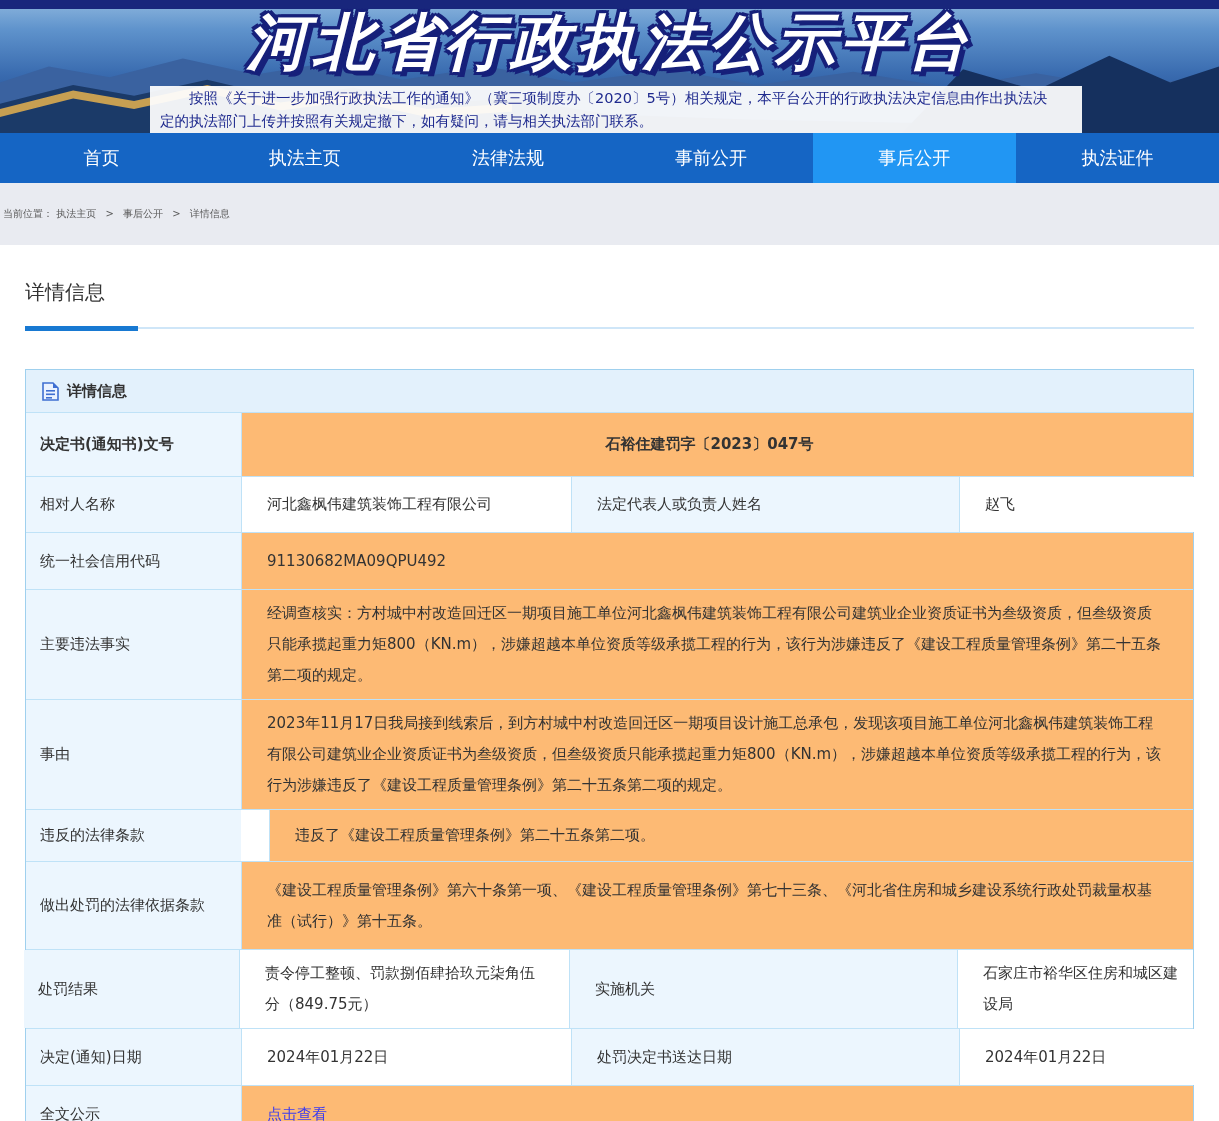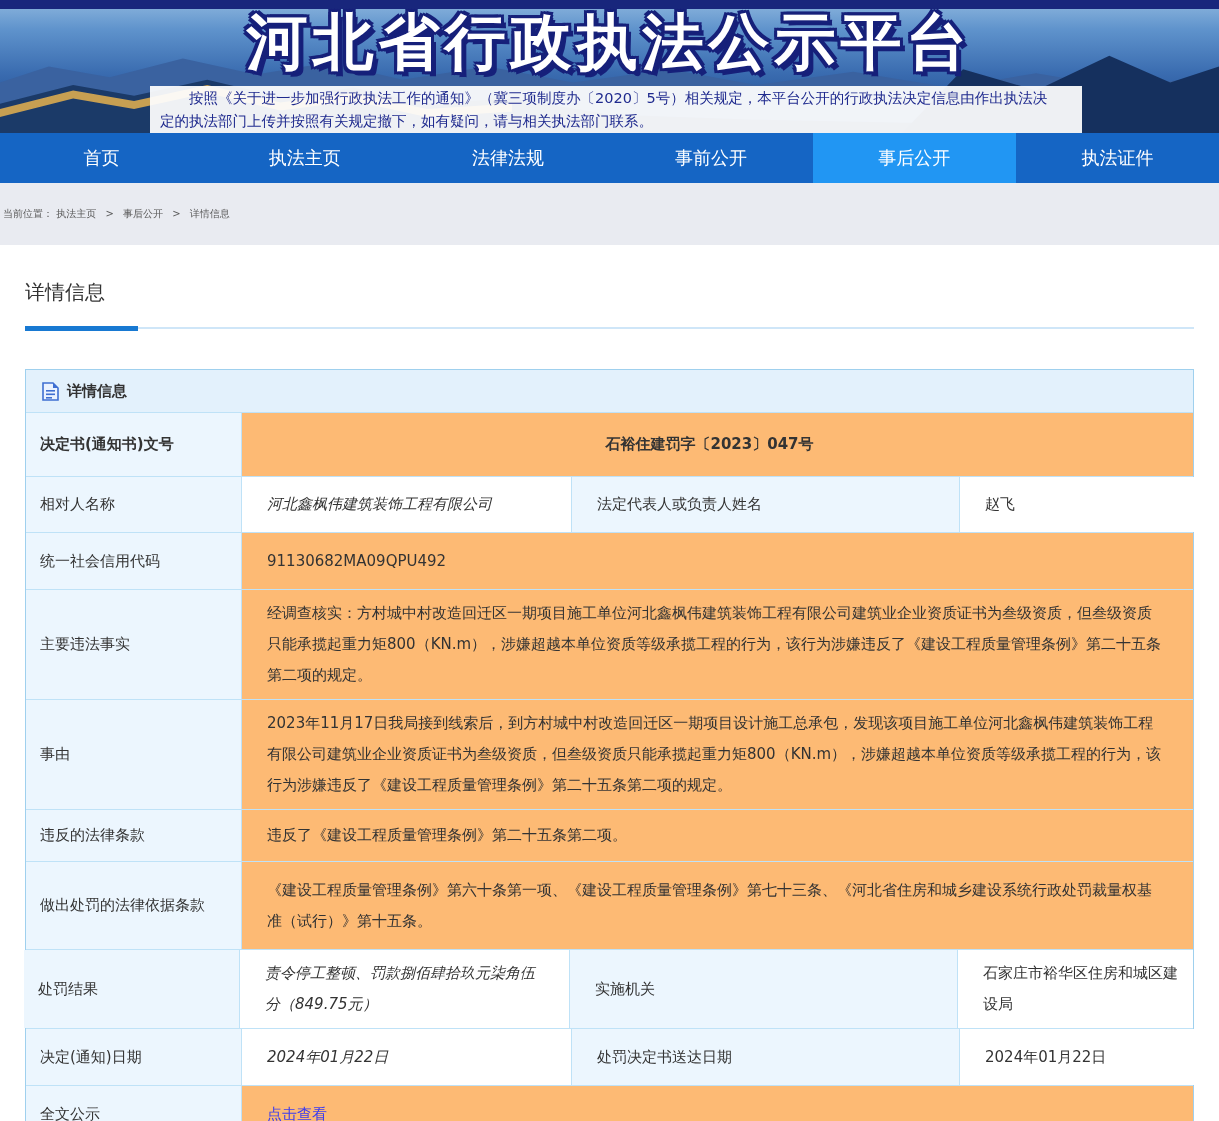--- a/index.html
+++ b/index.html
@@ -14,21 +14,21 @@
     clip-path:polygon(0 62%,4% 50%,9% 58%,15% 44%,21% 56%,27% 47%,33% 60%,40% 50%,47% 62%,55% 52%,62% 64%,70% 54%,78% 66%,85% 55%,92% 66%,100% 56%,100% 100%,0 100%); }
   .mtn-dark { background:#1b3a68;
     clip-path:polygon(0 78%,6% 64%,11% 72%,17% 60%,23% 73%,29% 66%,35% 78%,42% 74%,50% 86%,62% 90%,100% 97%,100% 100%,0 100%); }
   .wall { background:#c79f52;
     clip-path:polygon(0 82%,6% 68%,11% 76%,17% 64%,23% 77%,29% 70%,35% 82%,42% 78%,42% 84%,35% 88%,29% 76%,23% 83%,17% 70%,11% 82%,6% 74%,0 88%); }
   .mtn-right { background:#15305e;
     clip-path:polygon(74% 100%,79% 52%,85% 68%,91% 42%,96% 62%,100% 50%,100% 100%); }
   .banner-title { position:absolute; top:0; left:0; right:0; height:84px; line-height:84px;
     text-align:center; color:#fff; font-family:"DejaVu Serif","Liberation Serif",serif;
     font-size:61px; font-weight:bold; letter-spacing:5px; white-space:nowrap;
-    text-shadow:3px 3px 0 #16207a,-3px -3px 0 #16207a,3px -3px 0 #16207a,-3px 3px 0 #16207a,3px 0 0 #16207a,-3px 0 0 #16207a,0 3px 0 #16207a,0 -3px 0 #16207a,5px 5px 0 #16207a; }
+    text-shadow:3px 3px 0 #16207a,-3px -3px 0 #16207a,3px -3px 0 #16207a,-3px 3px 0 #16207a,3px 0 0 #16207a,-3px 0 0 #16207a,0 3px 0 #16207a,0 -3px 0 #16207a,5px 5px 0 #16207a;font-style:italic; }
   .notice { position:absolute; top:86px; left:150px; width:932px; background:rgba(255,255,255,0.93);
     color:#1f2a8e; font-size:14.5px; line-height:23px; padding:1px 26px 2px 10px; text-indent:2em; }
 
   
   .nav { display:flex; height:50px; background:#1565c4; }
   .nav-item { flex:1; display:flex; align-items:center; justify-content:center;
     color:#fff; font-size:18px; cursor:pointer; }
   .nav-item.active { background:#2196f3; }
 
   
@@ -48,25 +48,25 @@
   .tbl { margin:38px 25px 18px 25px; width:1169px; border:1px solid #9fd0ee; border-bottom:2px solid #8fc6ec; font-size:15px; }
   .tbl-header { display:flex; align-items:center; min-height:42px; background:#e3f1fc; padding-left:16px; }
   .tbl-header .hd-label { font-weight:bold; color:#333; margin-left:8px; font-size:15px; }
   .tr { display:flex; border-top:1px solid #bfe2f7; align-items:stretch; }
   .cell { display:flex; align-items:center; border-left:1px solid #bfe2f7; padding:8px 14px; line-height:31px; }
   .cell:first-child { border-left:none; }
   .lbl { width:215px; background:#ecf6fe; flex:none; }
   .val { flex:1; background:#fdba74; padding-left:25px; padding-right:30px; }
   .val2-lbl { width:388px; background:#ecf6fe; flex:none; padding-left:25px; }
   .val2 { width:236px; background:#fff; flex:none; padding-left:25px; padding-right:14px; }
-  .val-mid { width:330px; flex:none; background:#fff; padding-left:25px; padding-right:20px;font-style:italic; }
+  .val-mid { width:330px; flex:none; background:#fff; padding-left:25px; padding-right:20px; }
   .bold { font-weight:bold; }
   .center { justify-content:center; text-align:center; padding-left:14px; }
   .h-doc { min-height:64px; } .h-party { min-height:56px; } .h-code { min-height:57px;justify-content:center; }
-  .h-facts { min-height:107px; } .h-cause { min-height:105px; } .h-viol { min-height:52px; }
+  .h-facts { min-height:107px; } .h-cause { min-height:105px; } .h-viol { min-height:52px;gap:28px; }
   .h-basis { min-height:88px; } .h-result { min-height:55px;justify-content:flex-end; } .h-date { min-height:57px; }
   .h-full { min-height:58px; }
   .link { color:#3b3bf0; cursor:pointer; }
   .doc-icon { width:17px; height:19px; flex:none; }
 </style>
 </head>
 <body>
 
 <div class="banner">
   <div class="topstrip"></div>

